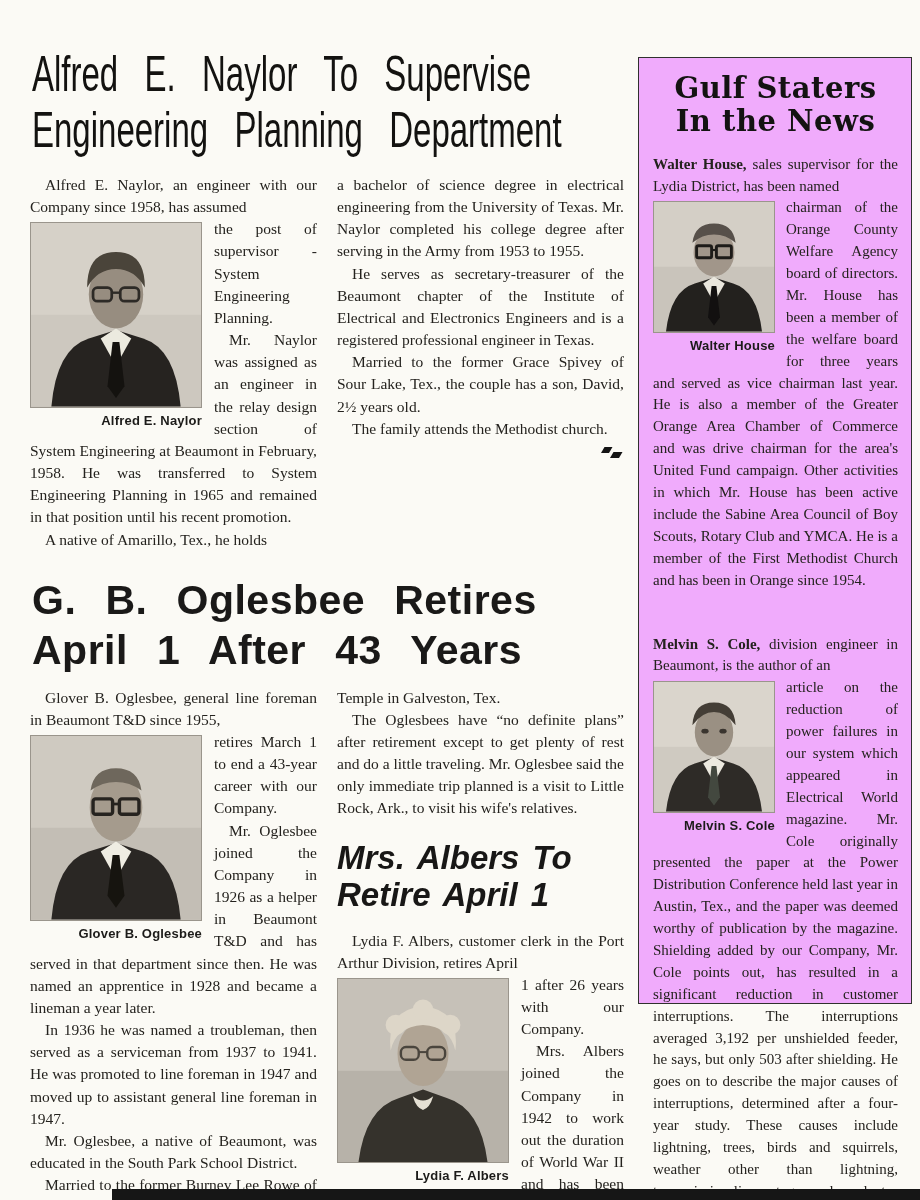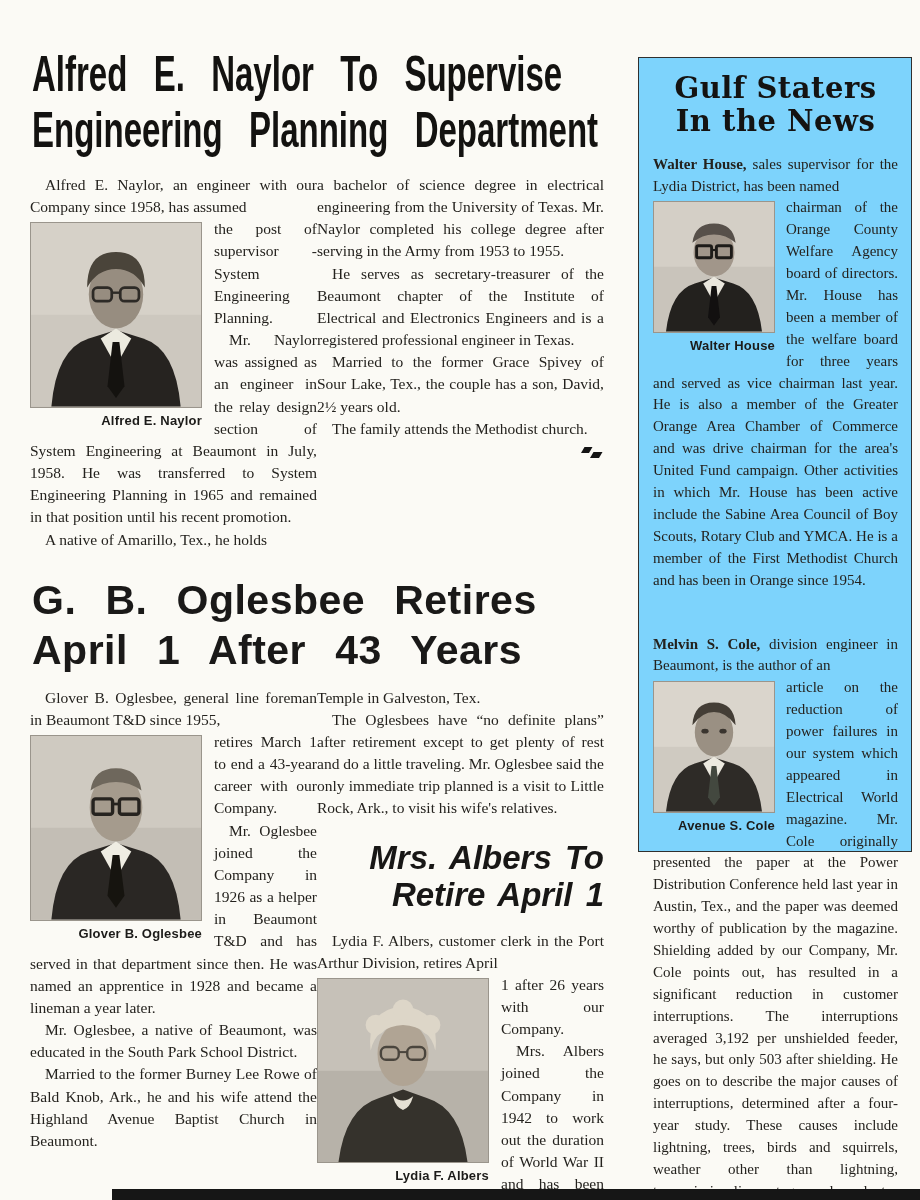--- a/index.html
+++ b/index.html
@@ -11,63 +11,63 @@
     position:relative;
     overflow:hidden;
   }
   .page { position:absolute; inset:0; padding:40px 8px 0 30px; display:flex; gap:14px; }
 
   
   .main { width:594px; }
 
   .h1 {
     font-family:"Liberation Sans", sans-serif;
-    font-weight:700; font-size:50px; line-height:1.12;
+    font-weight:400; font-size:50px; line-height:1.12;
     color:#131210; margin:6px 0 16px 2px;
   }
   .h1 .cond {
     display:inline-block; transform:scaleX(0.66); transform-origin:0 50%;
     white-space:nowrap; word-spacing:0.52em; letter-spacing:0;
   }
 
   .h2 {
     font-family:Liberation Sans, sans-serif;
     font-weight:700; font-size:41px; line-height:1.22;
     color:#1a1918; margin:24px 0 12px 2px;
     word-spacing:0.42em; letter-spacing:0.5px;
   }
 
-  .cols { display:flex; }
+  .cols { display:flex; gap:20px; }
   .col { width:287px; font-size:15.5px; line-height:1.43; text-align:justify; }
   .col p { margin:0; }
   .ind { text-indent:15px; }
 
   .photofloat { float:left; width:172px; margin:4px 12px 3px 0; }
   .photofloat.small { width:122px; margin:4px 11px 3px 0; }
   .photo { width:100%; background:#c8c3ba; border:1px solid #9a958c; }
   .photo svg { display:block; width:100%; height:auto; }
   .caption {
     font-family:"Liberation Sans", sans-serif; font-weight:700;
     font-size:13px; text-align:right; margin-top:4px; color:#1c1b19;
     letter-spacing:0.2px;
   }
 
   .h-albers {
     font-family:"Liberation Sans", sans-serif;
     font-weight:700; font-style:italic; font-size:33px; line-height:1.12;
-    text-align:right; margin:20px 0 16px; color:#181716;
+    text-align:left; margin:20px 0 16px; color:#181716;
     word-spacing:0.12em;
   }
 
   
   .sidebar {
-    width:276px; margin-top:17px; height:795px;
+    width:276px; margin-top:17px; height:947px;
     border:1.5px solid #30302e;
     padding:14px 13px 0 14px;
-    background:#7dd3fc;
+    background:#f0abfc;
   }
   .sb-title {
     font-family:"DejaVu Serif", serif; font-weight:700;
     font-size:29px; line-height:1.15; text-align:center;
     color:#141312; letter-spacing:0.5px; margin-bottom:15px;
   }
   .sb-body { font-size:15px; line-height:1.46; text-align:justify; }
   .sb-body p { margin:0; }
   .sb-section + .sb-section { margin-top:42px; }
   .sb-name { font-weight:700; }
@@ -114,21 +114,21 @@
               <rect x="52.5" y="38" width="11" height="8" rx="2.5" fill="none" stroke="#2d2a26" stroke-width="1.6"></rect>
               <line x1="47.5" y1="41" x2="52.5" y2="41" stroke="#2d2a26" stroke-width="1.4"></line>
               <path d="M12,108 Q15,74 34,68 L50,63 L66,68 Q85,74 88,108 Z" fill="#262320"></path>
               <path d="M41,68 L50,62 L59,68 L50,84 Z" fill="#eceadf"></path>
               <path d="M48,70 L52,70 L55,96 L50,103 L45,96 Z" fill="#14120f"></path>
             </svg>
           </div>
           <div class="caption">Alfred E. Naylor</div>
         </div>
         <p>the post of supervisor - System Engineering Planning.</p>
-        <p class="ind">Mr. Naylor was assigned as an engineer in the relay design section of System Engineering at Beaumont in July, 1958. He was transferred to System Engineering Planning in 1965 and remained in that position until his recent promotion.</p>
+        <p class="ind">Mr. Naylor was assigned as an engineer in the relay design section of System Engineering at Beaumont in February, 1958. He was transferred to System Engineering Planning in 1965 and remained in that position until his recent promotion.</p>
         <p class="ind">A native of Amarillo, Tex., he holds</p>
         <div class="clear"></div>
       </div>
       <div class="col">
         <p>a bachelor of science degree in electrical engineering from the University of Texas. Mr. Naylor completed his college degree after serving in the Army from 1953 to 1955.</p>
         <p class="ind">He serves as secretary-treasurer of the Beaumont chapter of the Institute of Electrical and Electronics Engineers and is a registered professional engineer in Texas.</p>
         <p class="ind">Married to the former Grace Spivey of Sour Lake, Tex., the couple has a son, David, 2½ years old.</p>
         <p class="ind">The family attends the Methodist church.</p>
         <span class="endmark">
           <svg width="24" height="15" viewBox="0 0 24 15">
@@ -160,20 +160,21 @@
               <line x1="48" y1="40" x2="52" y2="40" stroke="#26231f" stroke-width="1.6"></line>
               <path d="M12,108 Q15,74 34,68 L50,63 L66,68 Q85,74 88,108 Z" fill="#2a2724"></path>
               <path d="M41,68 L50,62 L59,68 L50,84 Z" fill="#efede3"></path>
               <path d="M48,70 L52,70 L55,94 L50,101 L45,94 Z" fill="#16140f"></path>
             </svg>
           </div>
           <div class="caption">Glover B. Oglesbee</div>
         </div>
         <p>retires March 1 to end a 43-year career with our Company.</p>
         <p class="ind">Mr. Oglesbee joined the Company in 1926 as a helper in Beaumont T&amp;D and has served in that department since then. He was named an apprentice in 1928 and became a lineman a year later.</p>
+        <p class="ind">In 1936 he was named a troubleman, then served as a serviceman from 1937 to 1941. He was promoted to line foreman in 1947 and moved up to assistant general line foreman in 1947.</p>
         <p class="ind">Mr. Oglesbee, a native of Beaumont, was educated in the South Park School District.</p>
         <p class="ind">Married to the former Burney Lee Rowe of Bald Knob, Ark., he and his wife attend the Highland Avenue Baptist Church in Beaumont.</p>
 
         <div class="clear"></div>
       </div>
 
       <div class="col">
         <p>Temple in Galveston, Tex.</p>
         <p class="ind">The Oglesbees have “no definite plans” after retirement except to get plenty of rest and do a little traveling. Mr. Oglesbee said the only immediate trip planned is a visit to Little Rock, Ark., to visit his wife's relatives.</p>
 
@@ -249,21 +250,21 @@
             <rect width="100" height="54" fill="#dad5cc"></rect>
             <ellipse cx="50" cy="42" rx="16" ry="20" fill="#9a9083"></ellipse>
             <path d="M32,36 Q33,17 50,17 Q67,17 68,36 Q60,25 50,25 Q40,25 32,36 Z" fill="#443e36"></path>
             <ellipse cx="42.5" cy="41" rx="3" ry="2" fill="#3a352f"></ellipse>
             <ellipse cx="57.5" cy="41" rx="3" ry="2" fill="#3a352f"></ellipse>
             <path d="M10,108 Q14,74 34,68 L50,63 L66,68 Q86,74 90,108 Z" fill="#2e2b27"></path>
             <path d="M41,68 L50,62 L59,68 L50,84 Z" fill="#ece9df"></path>
             <path d="M48,70 L52,70 L55,96 L50,103 L45,96 Z" fill="#43483f"></path>
           </svg>
         </div>
-        <div class="caption">Avenue S. Cole</div>
+        <div class="caption">Melvin S. Cole</div>
       </div>
       <p>article on the reduction of power failures in our system which appeared in Electrical World magazine. Mr. Cole originally presented the paper at the Power Distribution Conference held last year in Austin, Tex., and the paper was deemed worthy of publication by the magazine. Shielding added by our Company, Mr. Cole points out, has resulted in a significant reduction in customer interruptions. The interruptions averaged 3,192 per unshielded feeder, he says, but only 503 after shielding. He goes on to describe the major causes of interruptions, determined after a four-year study. These causes include lightning, trees, birds and squirrels, weather other than lightning, transmission-line outages and conductor termination failures.</p>
       <div class="clear"></div>
     </div>
   </div>
 </div>
 
 <div class="footer">Page Ten</div>
 <div class="bottombar"></div>
 

